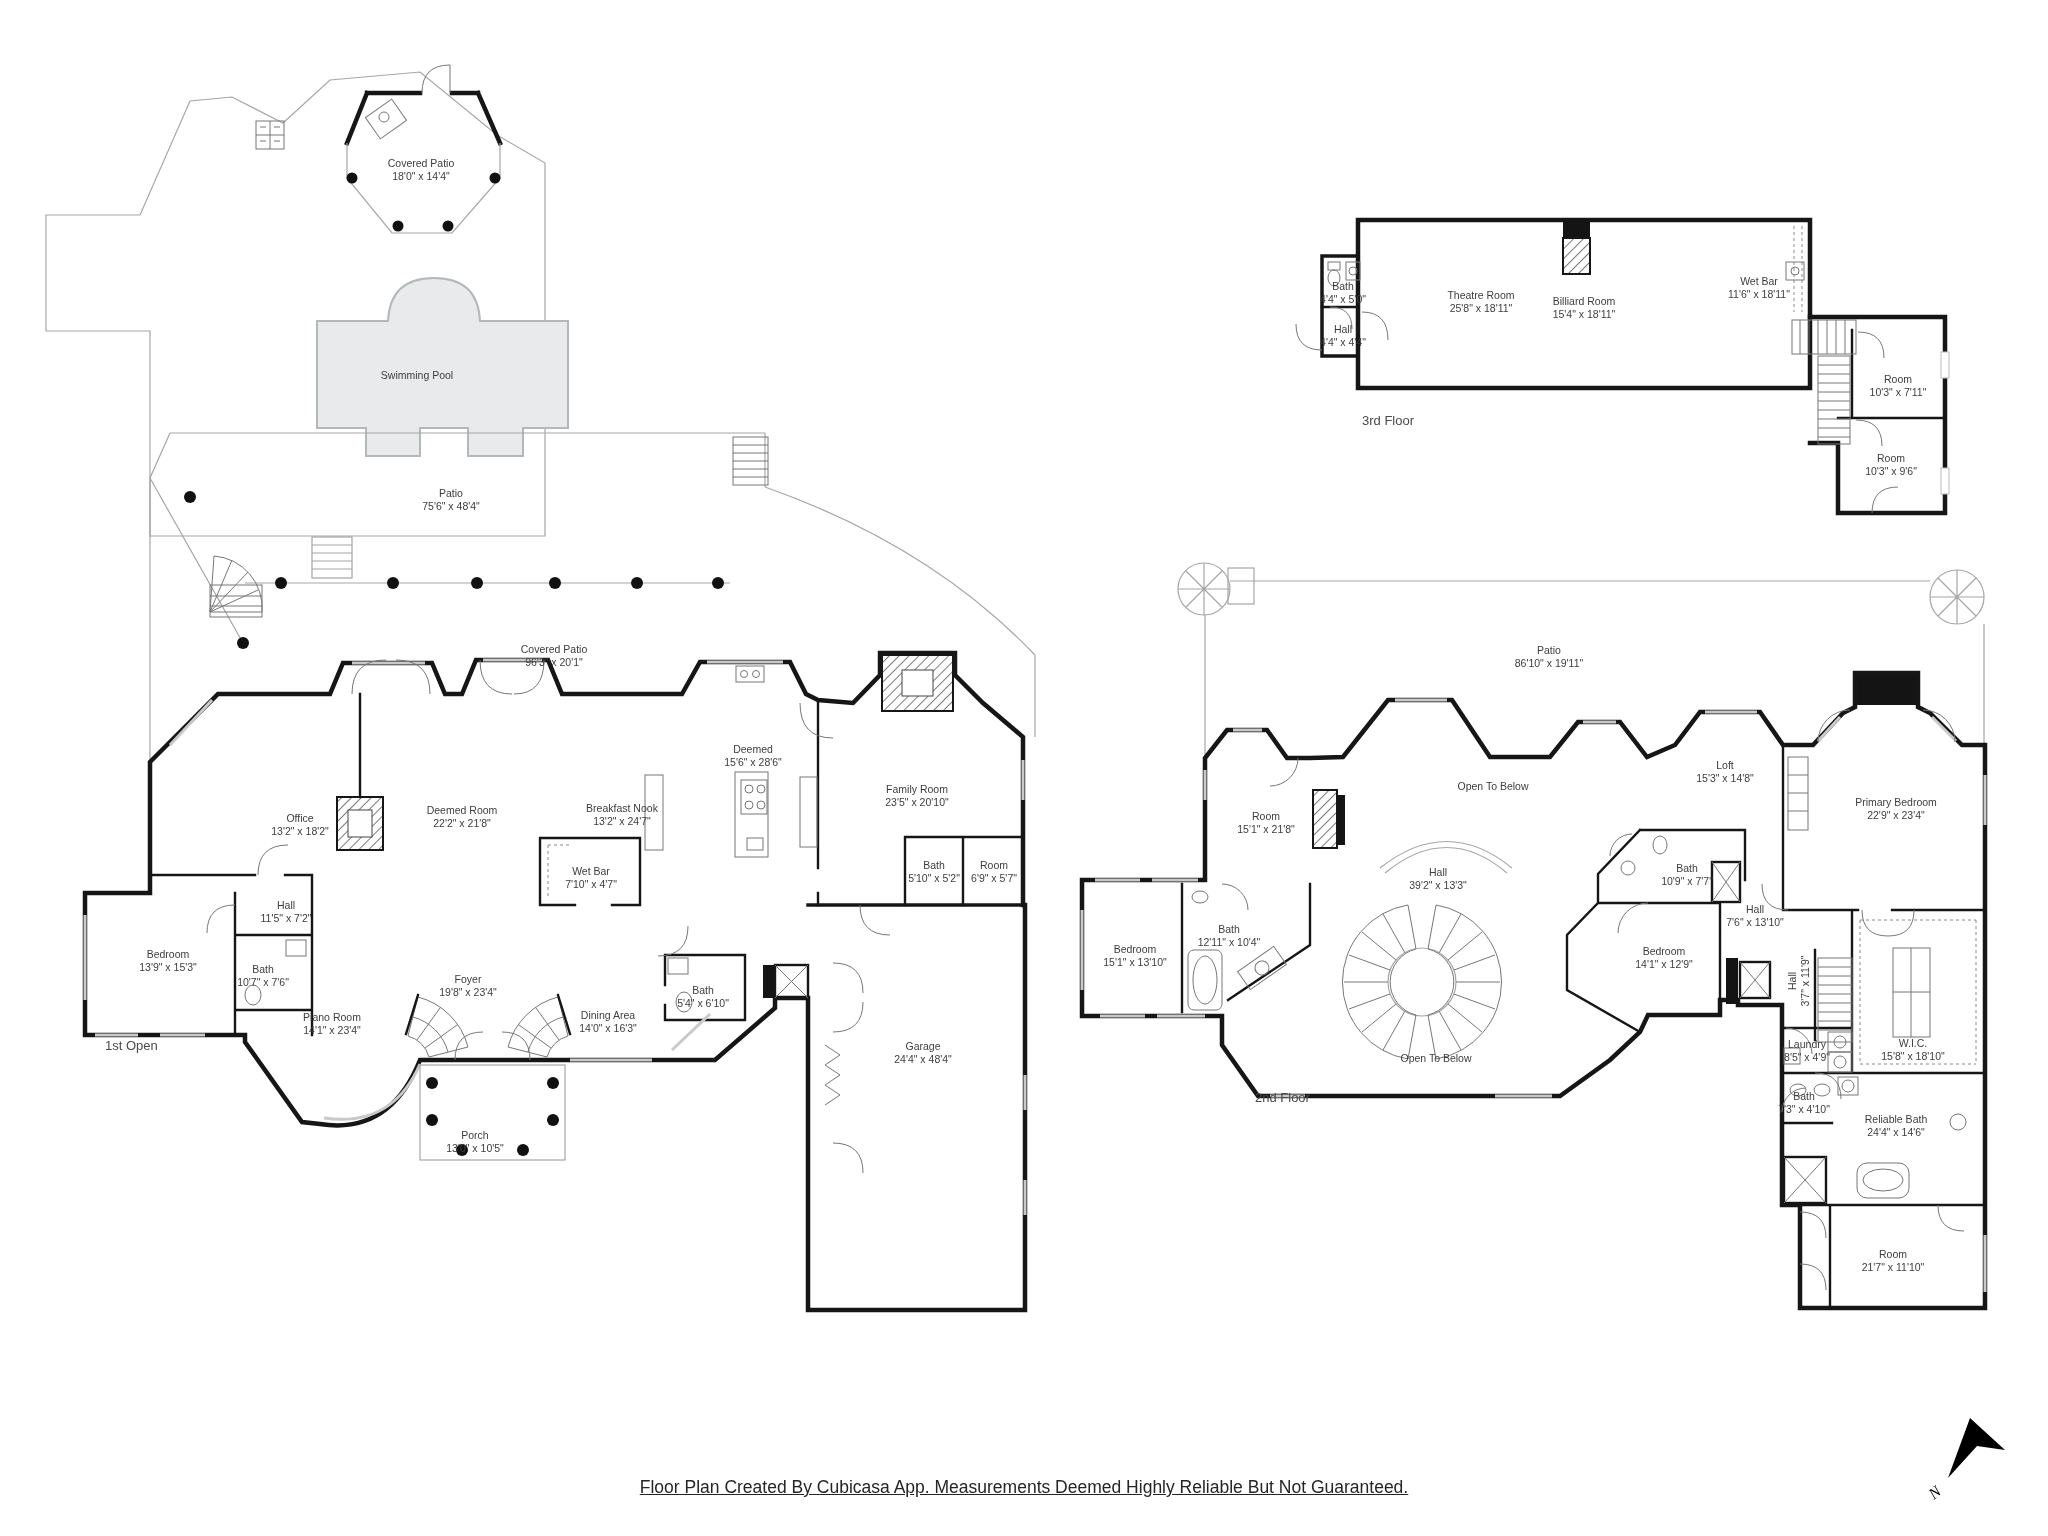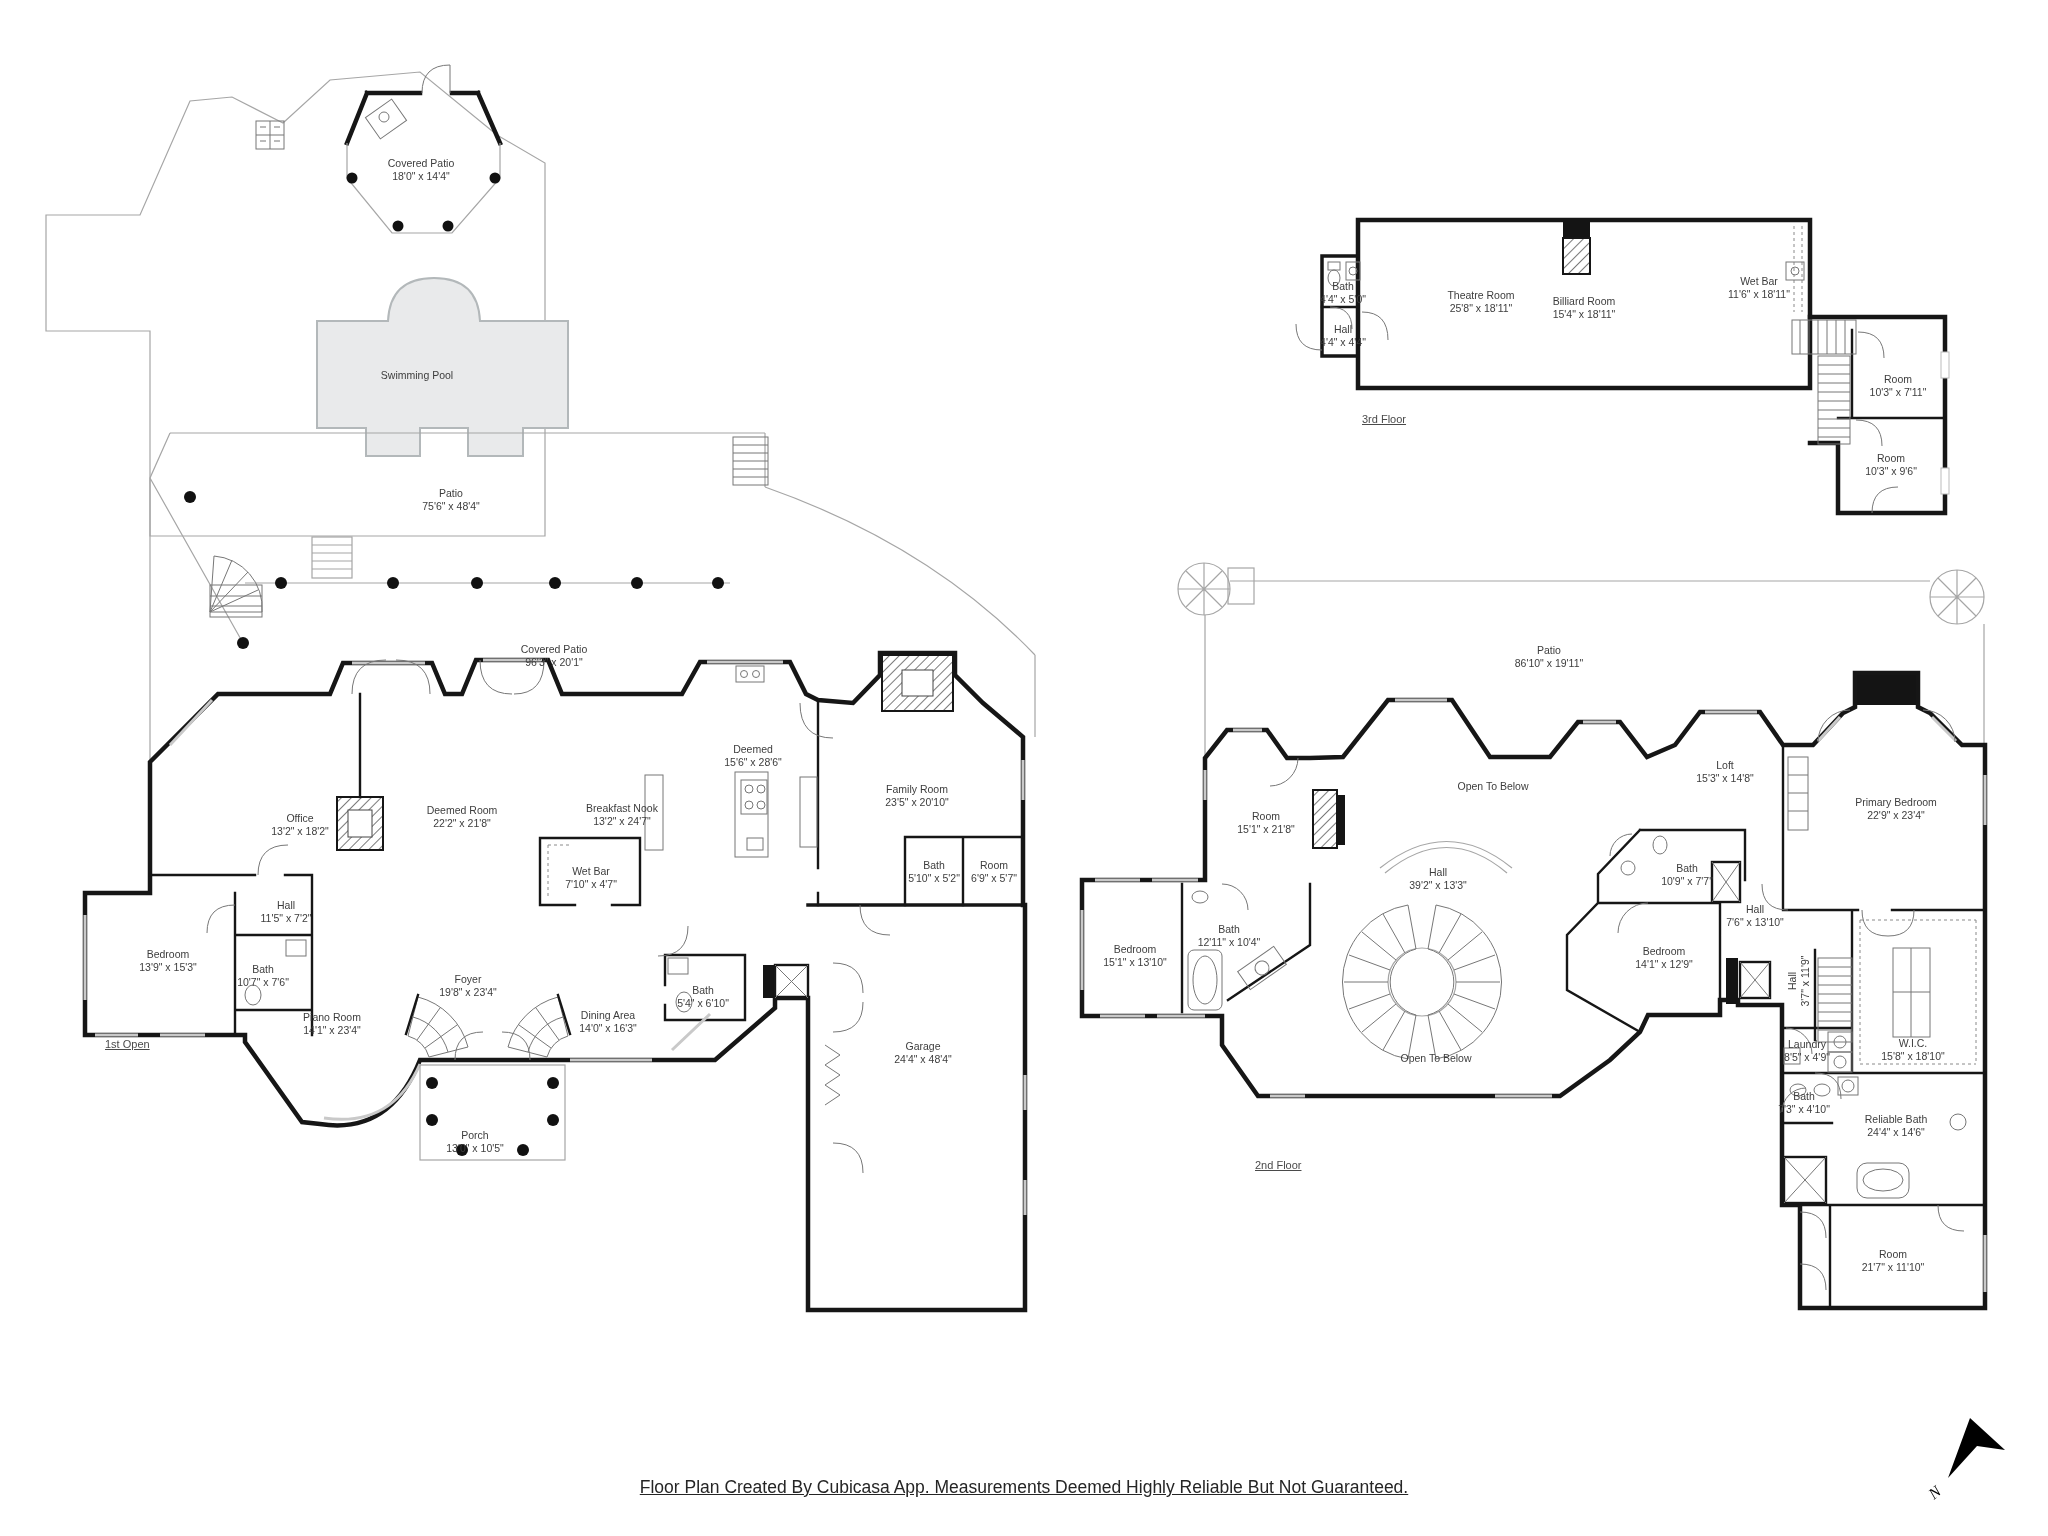--- a/index.html
+++ b/index.html
@@ -12,21 +12,21 @@
   .fx{stroke:#777;stroke-width:1;fill:none}
   .wn{stroke:#c9c9c9;stroke-width:3;fill:none}
   .dash{stroke:#8a8a8a;stroke-width:1;fill:none;stroke-dasharray:3 3}
   .dot{fill:#111;stroke:none}
   .blk{fill:#141414;stroke:none}
   .hr{fill:url(#hatch);stroke:#161616;stroke-width:2}
   .pool{fill:#e9eaeb;stroke:#b3b8ba;stroke-width:2}
   .rl{position:absolute;transform:translate(-50%,-50%);text-align:center;color:#3d3d3d;
       font-size:10.5px;line-height:13px;white-space:nowrap;}
   .rl.vert{transform:translate(-50%,-50%) rotate(-90deg);}
-  .fl{position:absolute;color:#4a4a4a;font-size:11px;white-space:nowrap;text-decoration:underline;}
+  .fl{position:absolute;color:#4a4a4a;font-size:13px;white-space:nowrap;}
   .caption{position:absolute;left:50%;top:1477px;transform:translateX(-50%);
       color:#252525;font-size:17.5px;white-space:nowrap;text-decoration:underline;}
 </style>
 </head>
 <body>
 
 <svg id="plan-svg" width="2048" height="1536" viewBox="0 0 2048 1536">
   <defs>
     <pattern id="hatch" width="7" height="7" patternUnits="userSpaceOnUse" patternTransform="rotate(45)">
       <line x1="0" y1="0" x2="0" y2="7" stroke="#333" stroke-width="1.3"></line>
@@ -454,21 +454,21 @@
     <div>7'3" x 4'10"</div>
 </div>
 <div class="rl" style="left:1896px;top:1126px">
   <div>Reliable Bath</div>
     <div>24'4" x 14'6"</div>
 </div>
 <div class="rl" style="left:1893px;top:1261px">
   <div>Room</div>
     <div>21'7" x 11'10"</div>
 </div>
-<div class="fl" style="left:1255px;top:1159px">2nd Floor</div>
+<div class="fl" style="left:1255px;top:1090px">2nd Floor</div>
 
 <div class="rl" style="left:1343px;top:293px">
   <div>Bath</div>
     <div>4'4" x 5'0"</div>
 </div>
 <div class="rl" style="left:1343px;top:336px">
   <div>Hall</div>
     <div>4'4" x 4'4"</div>
 </div>
 <div class="rl" style="left:1481px;top:302px">

